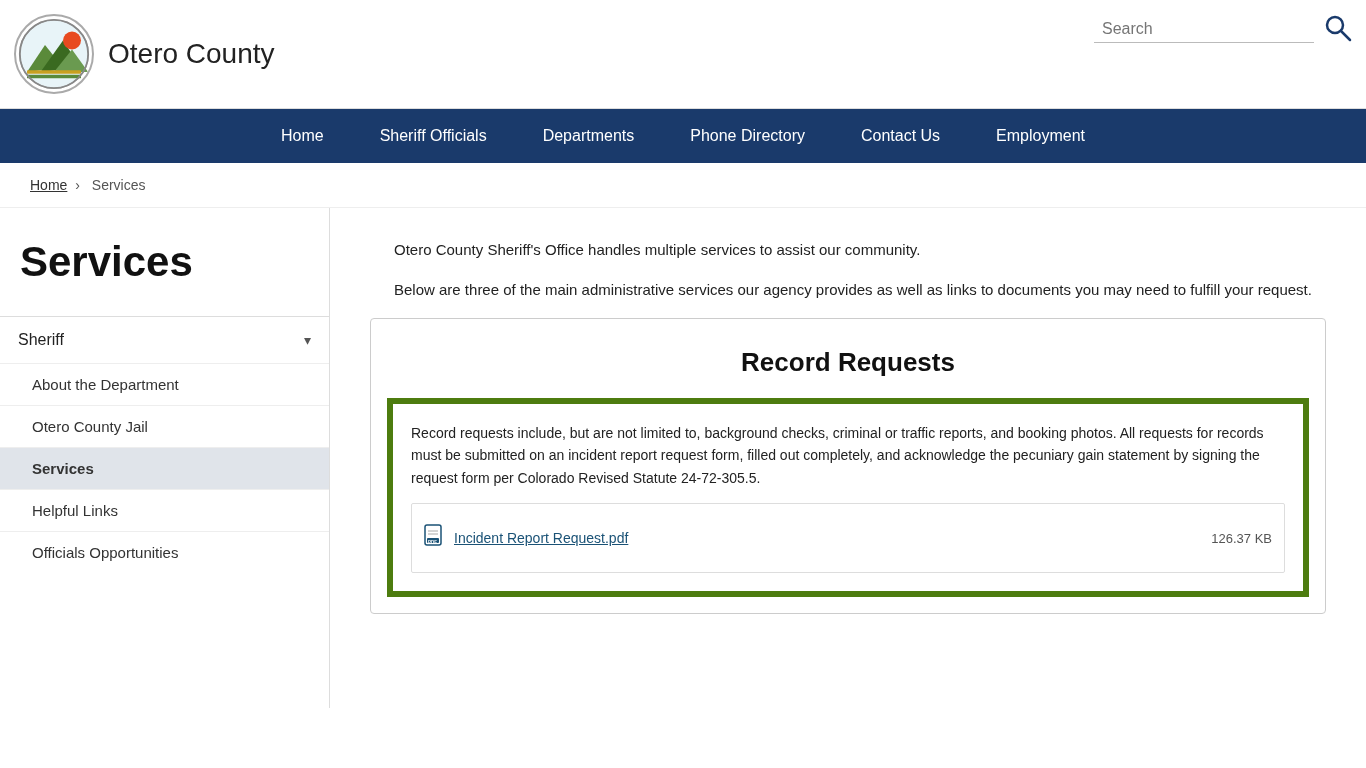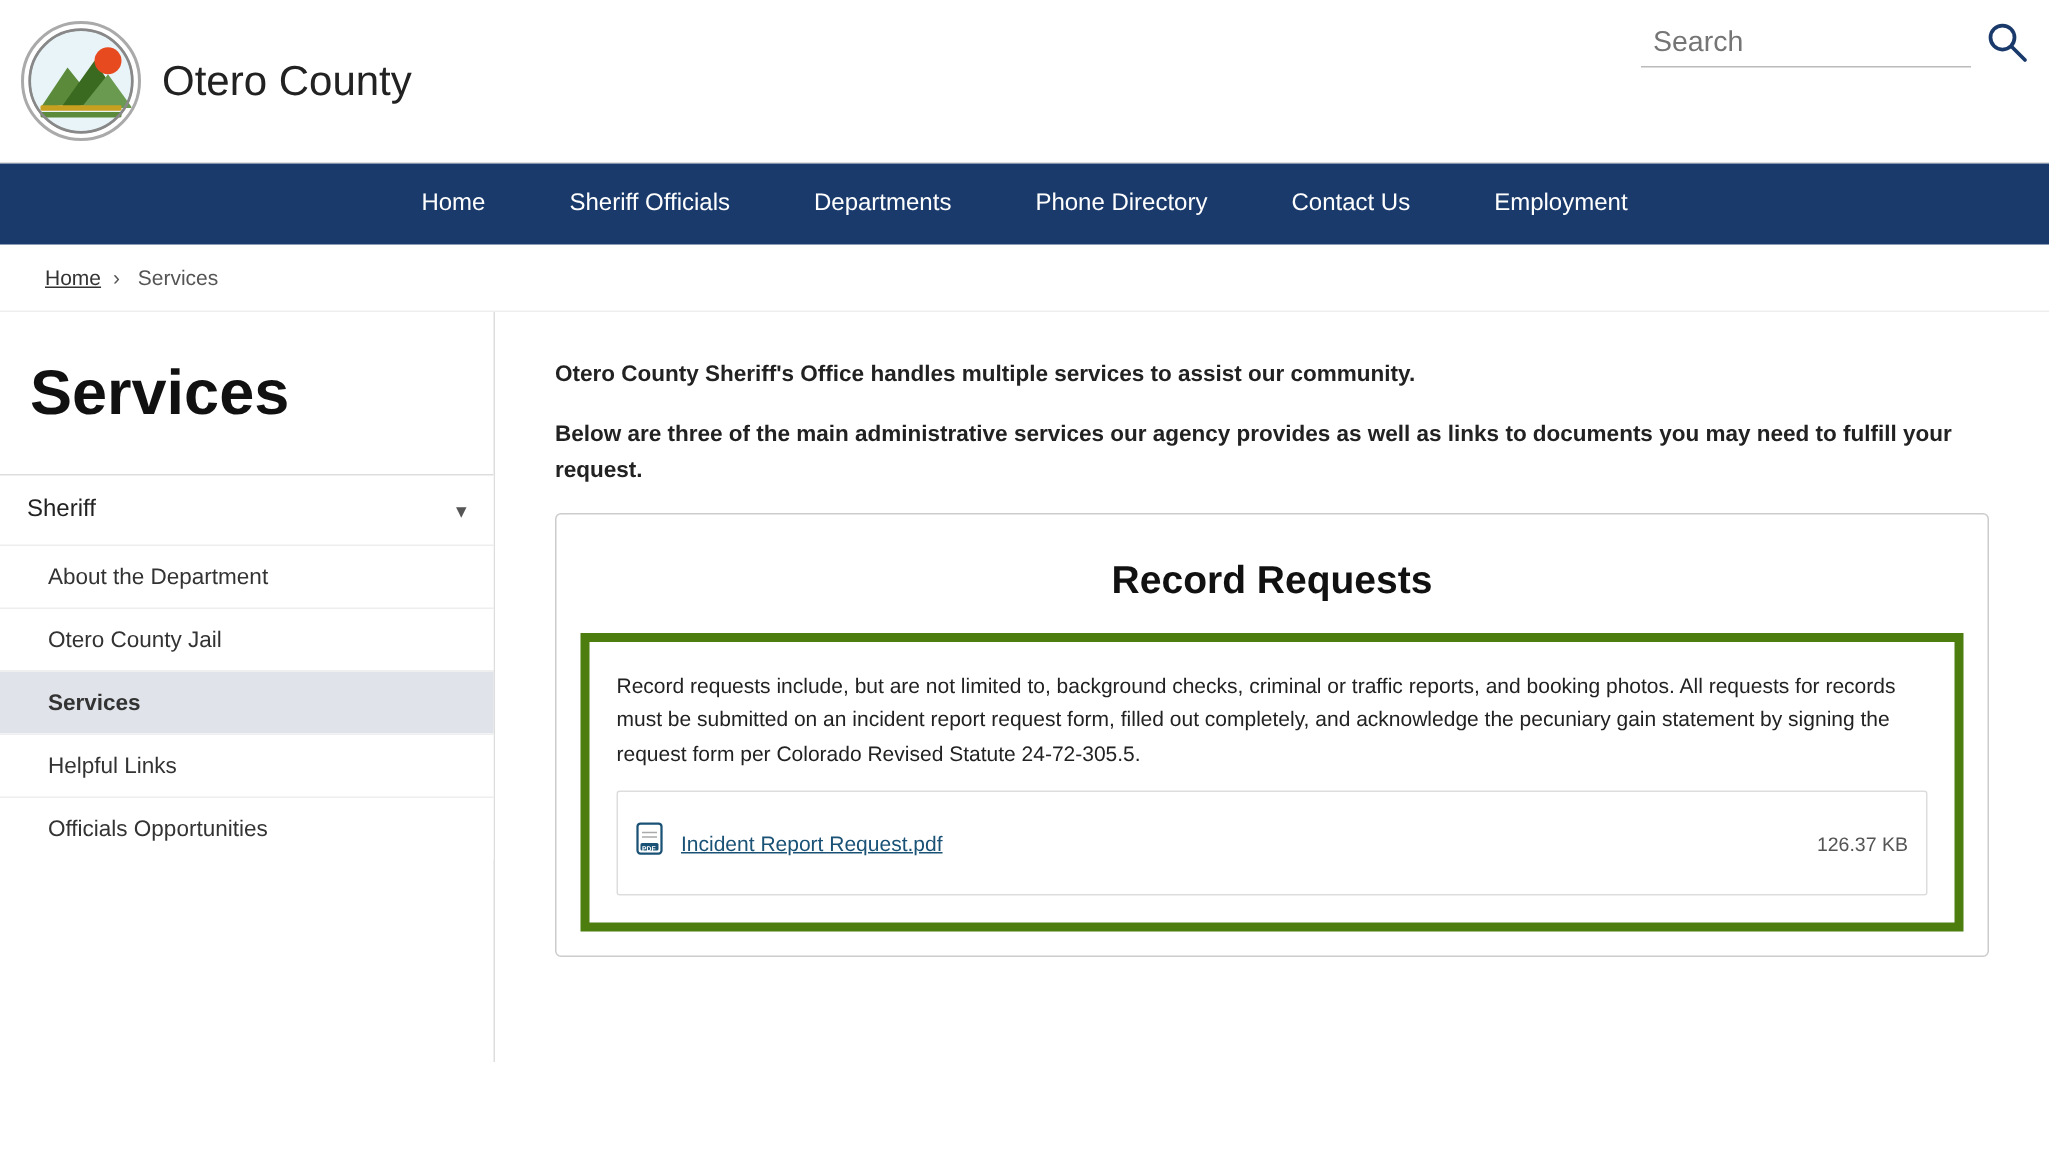--- a/index.html
+++ b/index.html
@@ -40,21 +40,21 @@
       color: #222;
     }
     .header-search {
       display: flex;
       align-items: center;
       gap: 10px;
     }
     .search-input {
       border: none;
       border-bottom: 1px solid #bbb;
-      font-size: 19px;
+      font-size: 16px;
       padding: 4px 8px;
       width: 220px;
       color: #999;
       outline: none;
       background: transparent;
     }
     .search-icon-btn {
       background: none;
       border: none;
       cursor: pointer;
@@ -146,21 +146,22 @@
     .content {
       flex: 1;
       padding: 30px 40px;
     }
     .content-intro {
       font-size: 15px;
       line-height: 1.6;
       margin-bottom: 16px;
     }
     .content-intro strong {
-      font-weight: bold;
+      font-weight: normal;
+      margin-left: 24px;
     }
 
     
     .card {
       border: 1px solid #ccc;
       border-radius: 4px;
       margin-top: 12px;
       padding: 0;
       overflow: hidden;
     }

